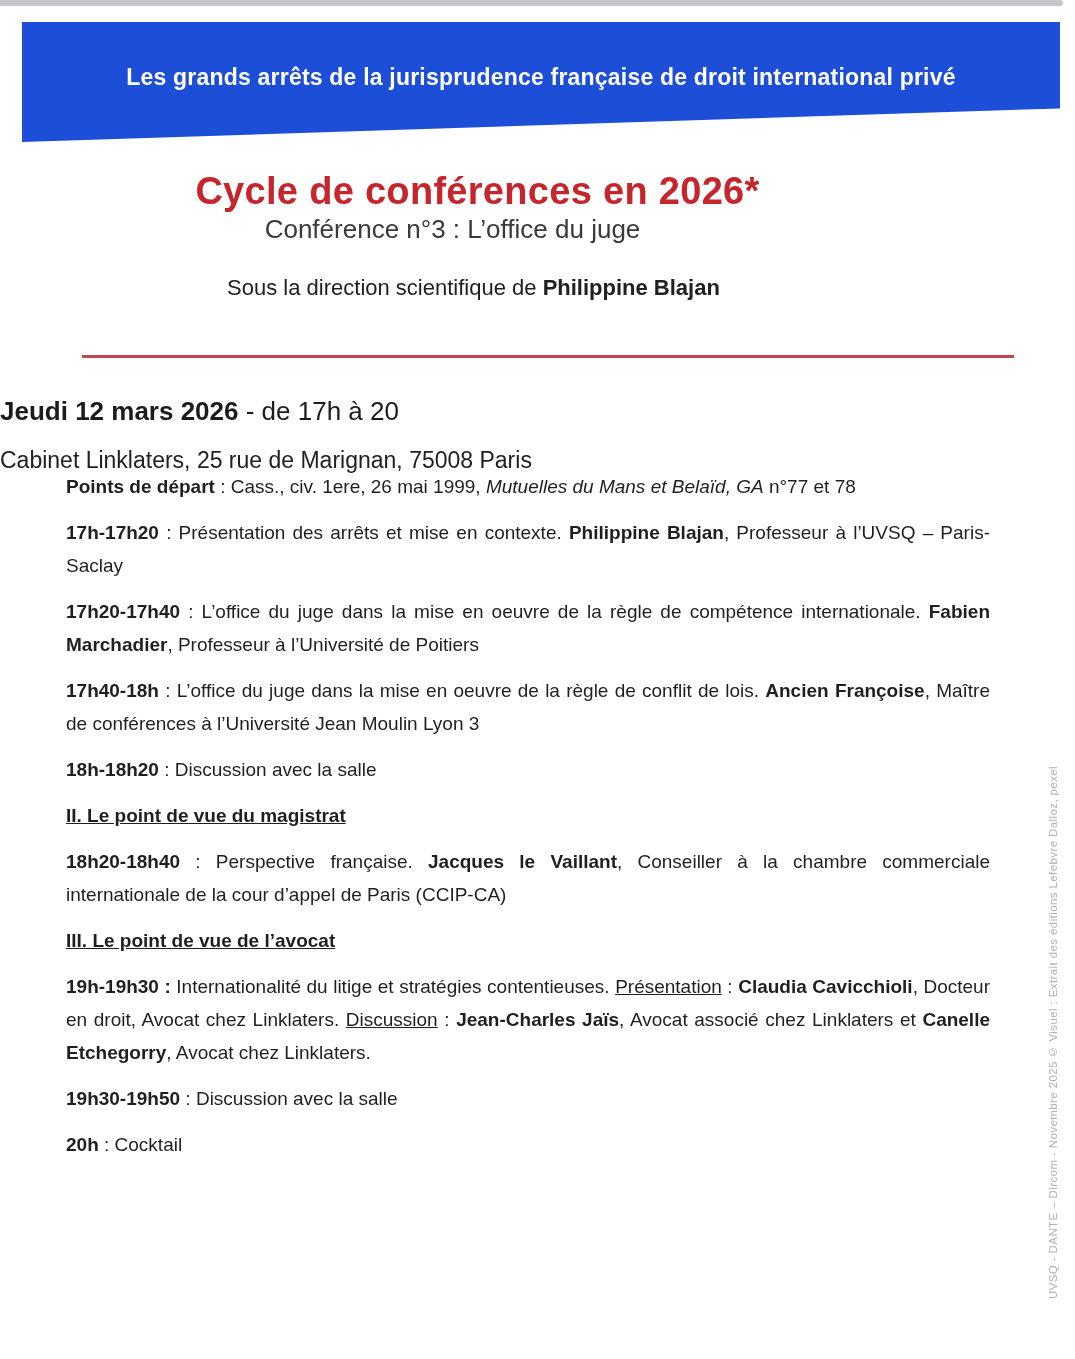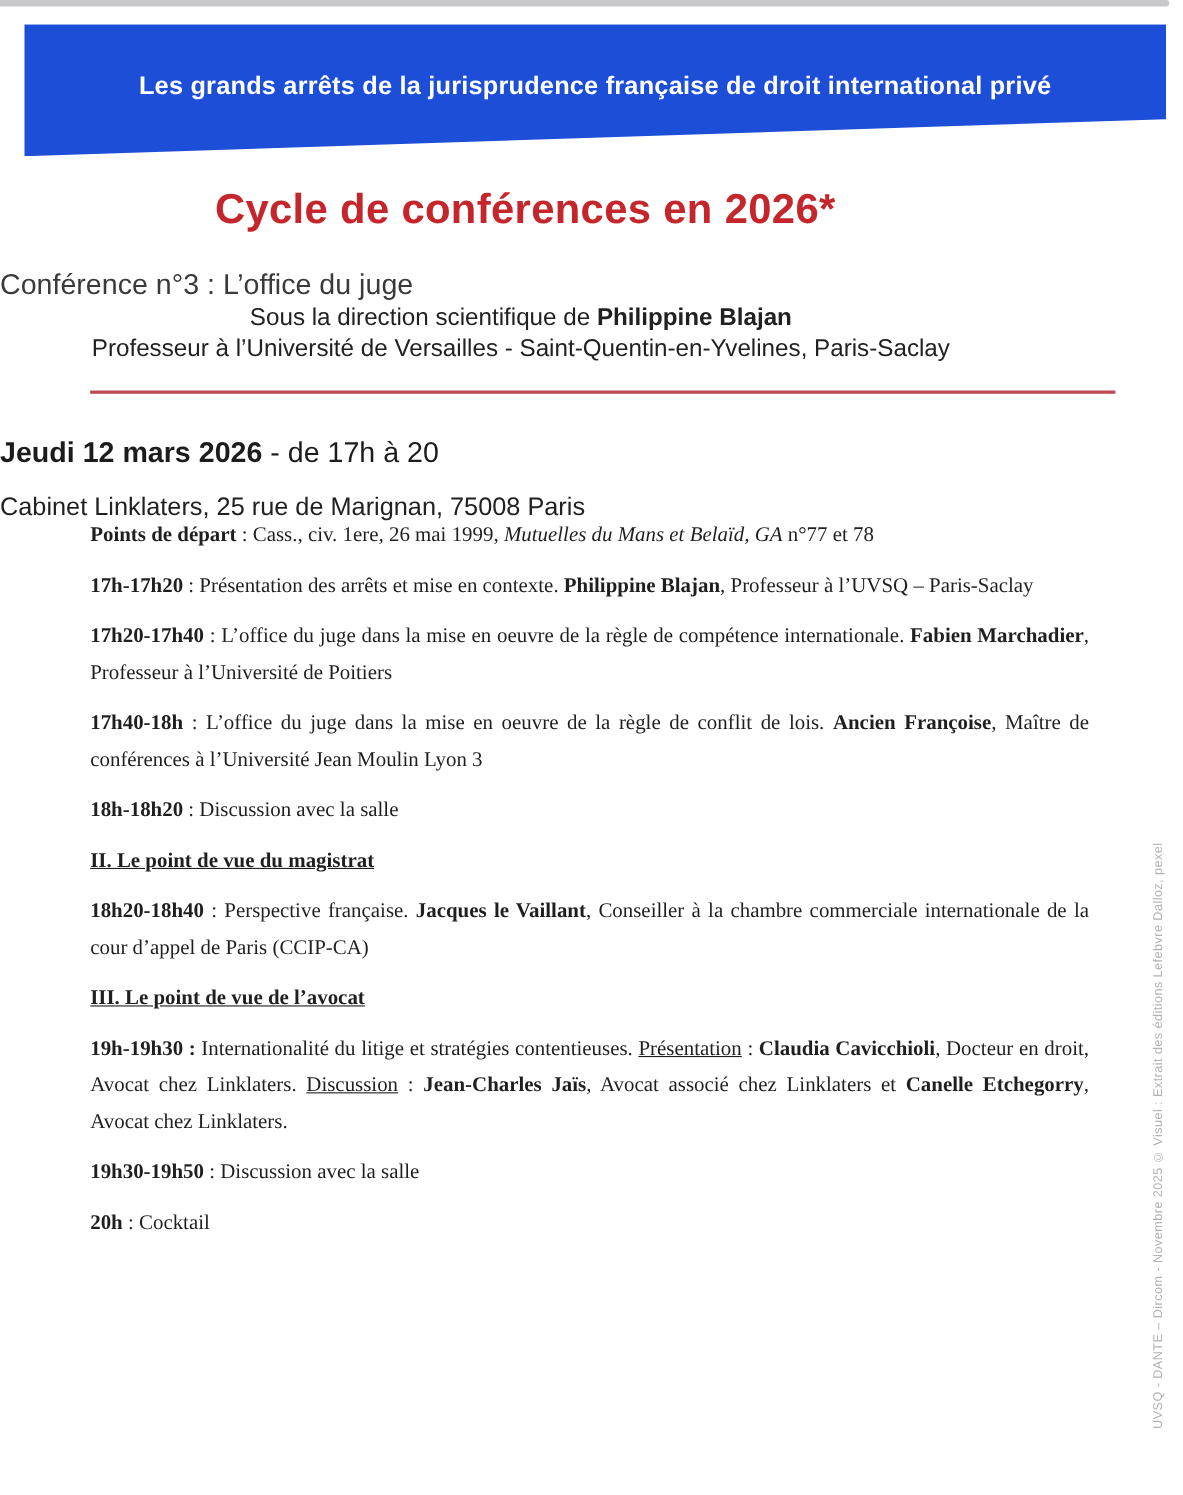--- a/index.html
+++ b/index.html
@@ -38,23 +38,23 @@
 
   .page-title {
     position:absolute; top:170px; left:0; width:955px;
     text-align:center;
     font-size:38px; font-weight:700;
     color:#c5262c;
     letter-spacing:.3px;
   }
   .page-subtitle {
     position:absolute; top:214px; left:0; width:905px;
+    text-align:center;
     font-size:26px; font-weight:400;
     color:#3a3a3a;
-    margin-top:29px;
   }
   .direction {
     position:absolute; top:273px; left:0; width:947px;
     text-align:center;
     font-size:22px; line-height:29px;
     color:#212121;
   }
   .divider {
     position:absolute; top:355px; left:82px;
     width:932px; height:3px;
@@ -63,21 +63,21 @@
 
   .event { position:absolute; top:395px; left:0; width:1058px; text-align:left; }
   .event-date  { font-size:26px; line-height:32px; color:#1c1c1c; }
   .event-venue { font-size:23px; line-height:30px; margin-top:18px; color:#212121; }
 
   .program {
     position:absolute; top:470px; left:66px; width:924px;
     font-size:19px; line-height:33px;
     color:#1f1f1f;
   }
-  .program p { margin:0 0 13px 16px;font-family:Liberation Serif, serif; }
+  .program p { margin:0 0 13px 0; }
   .program p.justify { text-align:justify; }
 
   .credit {
     position:absolute; top:774px; right:16px; height:525px;
     writing-mode:vertical-rl;
     transform:rotate(180deg);
     font-size:11.5px;
     letter-spacing:.4px;
     color:#b2b2b6;
     white-space:nowrap;
@@ -90,21 +90,20 @@
 
 <div class="banner">
   <span class="banner-text">Les grands arrêts de la jurisprudence française de droit international privé</span>
 </div>
 
 <div class="page-title">Cycle de conférences en 2026*</div>
 <div class="page-subtitle">Conférence n°3 : L’office du juge</div>
 
 <div class="direction">
   <div><span>Sous la direction scientifique de </span><span class="b">Philippine Blajan</span></div>
-  <div>Professeur à l’Université de Versailles - Saint-Quentin-en-Yvelines, Paris-Saclay</div>
 </div>
 
 <div class="divider"></div>
 
 <div class="event">
   <div class="event-date"><span class="b">Jeudi 12 mars 2026</span><span> - de 17h à 20</span></div>
   <div class="event-venue">Cabinet Linklaters, 25 rue de Marignan, 75008 Paris</div>
 </div>
 
 <div class="program">

